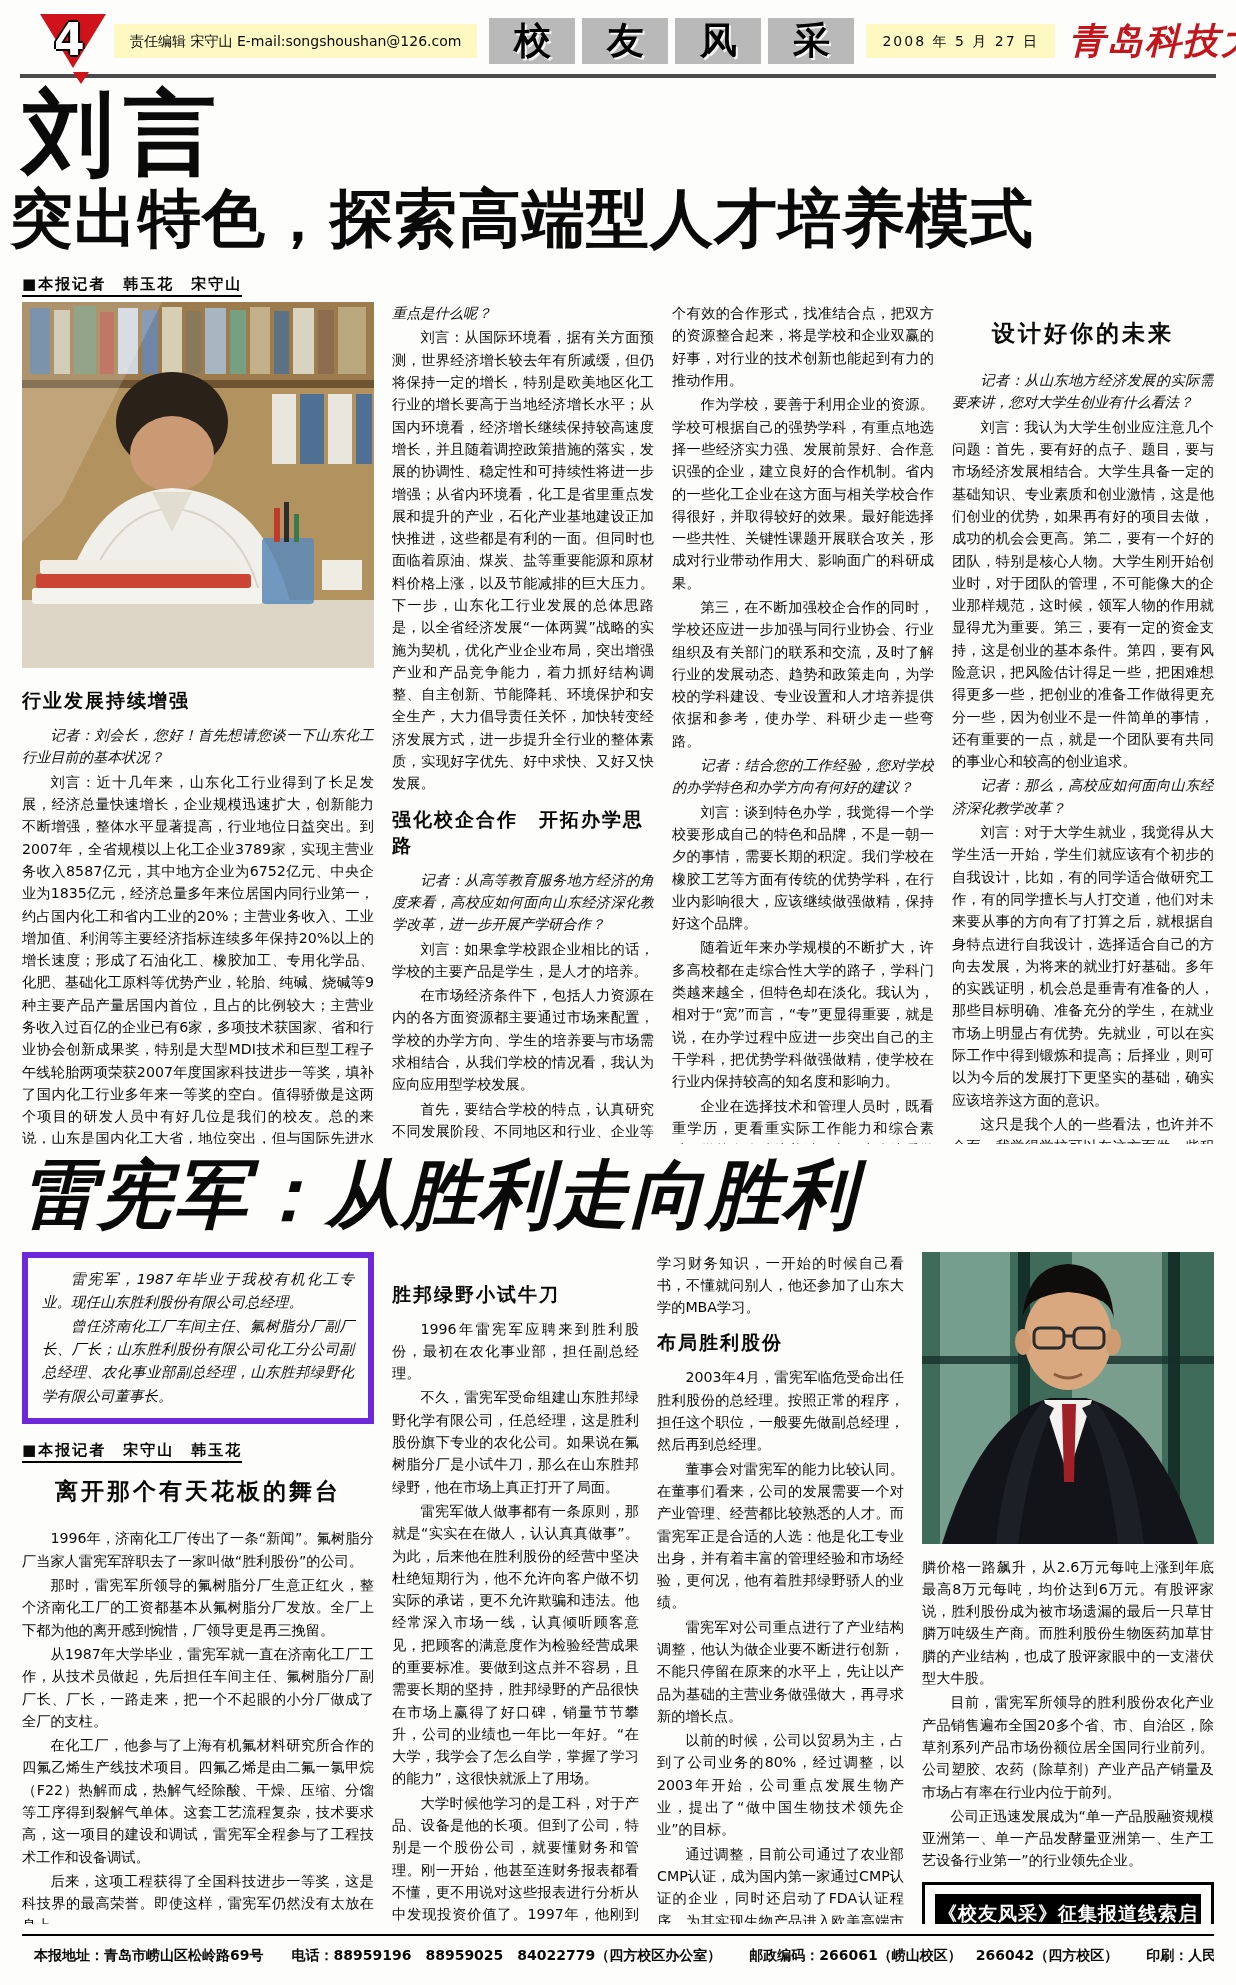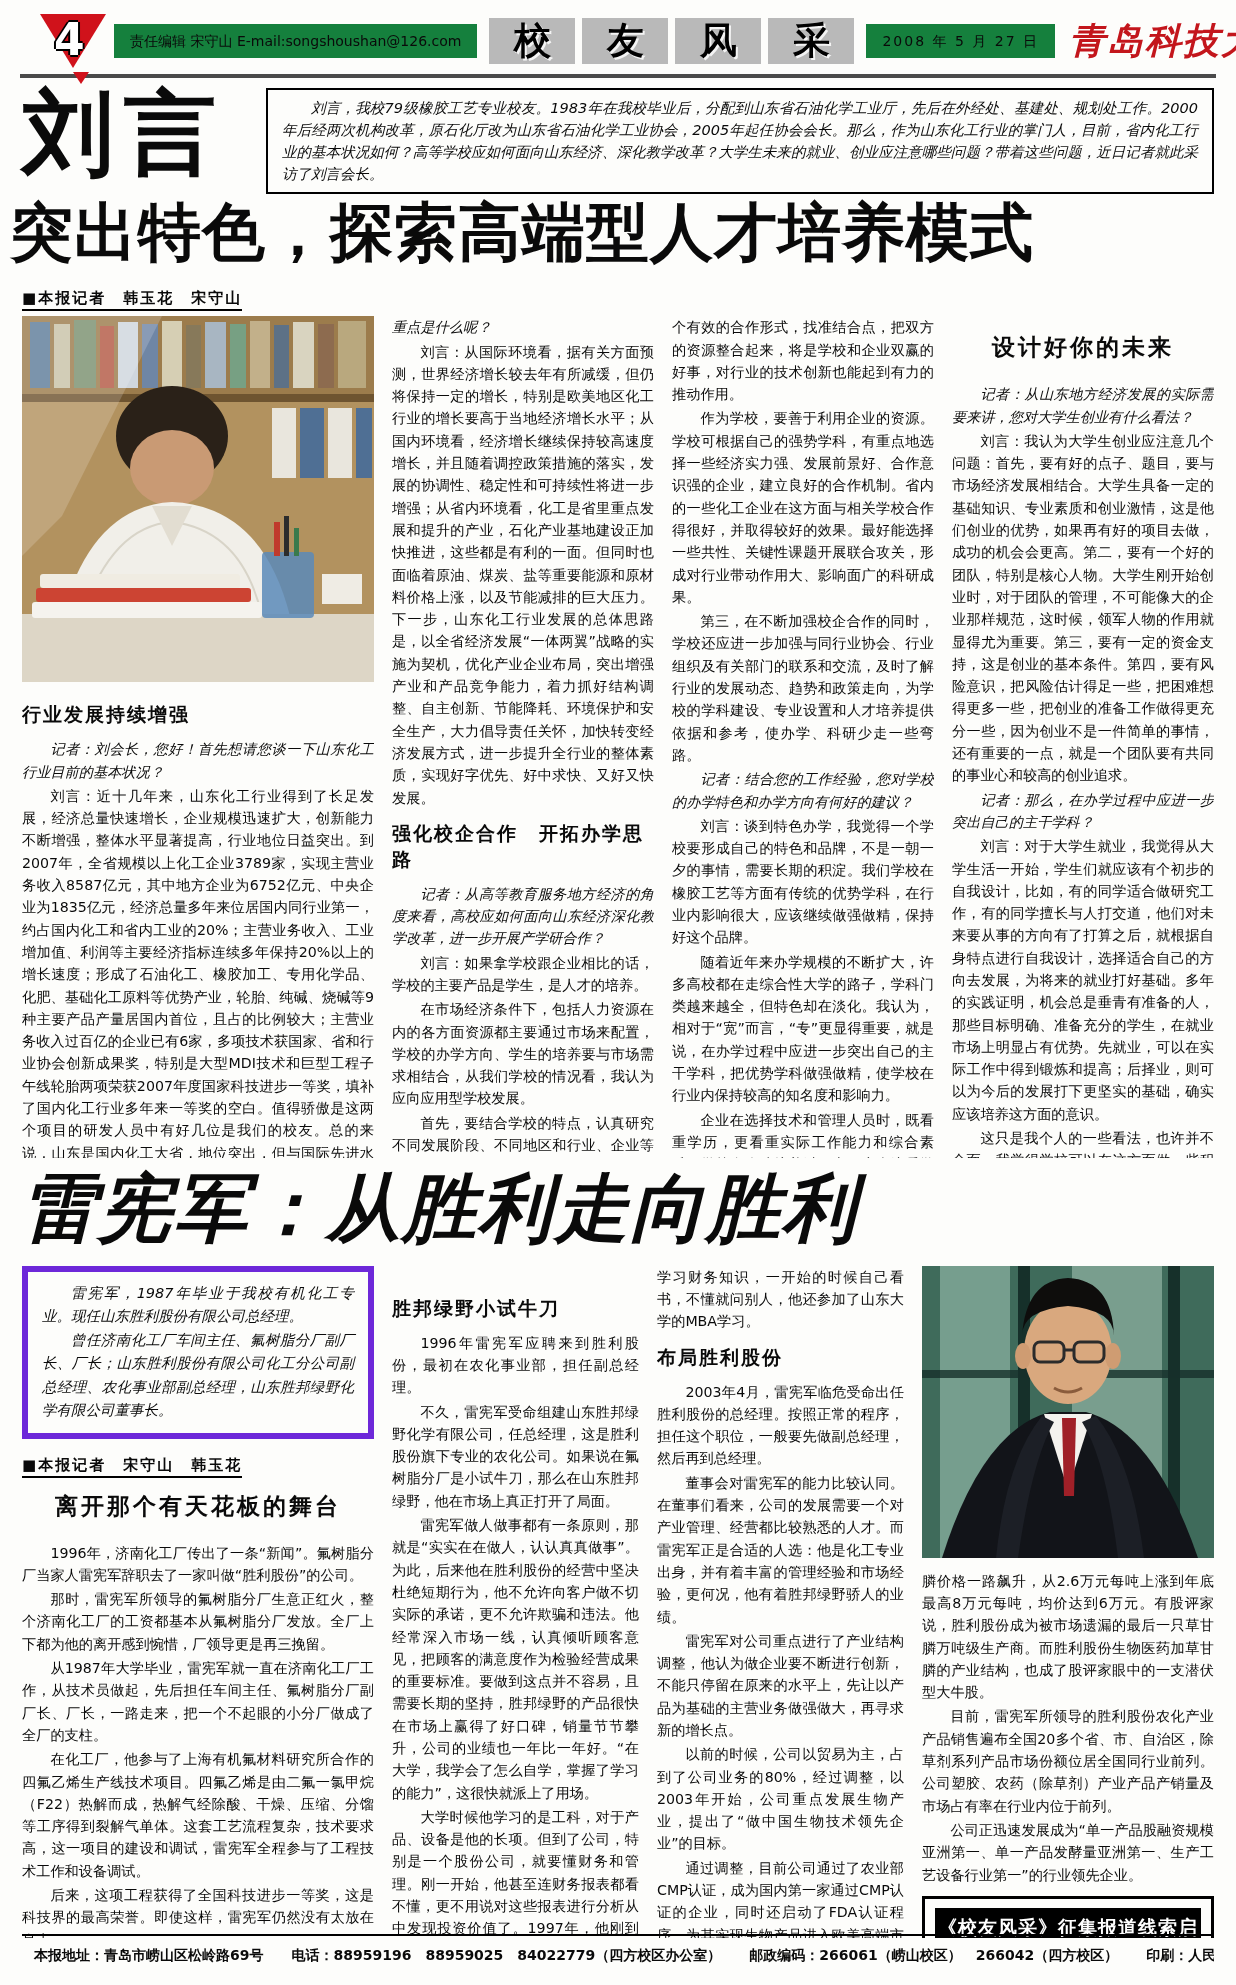--- a/index.html
+++ b/index.html
@@ -8,21 +8,21 @@
           position:relative; overflow:hidden; padding-top:12px; }
 
   
   .hdr { display:flex; align-items:center; padding:0 20px 0 36px; height:58px; }
   .pagenum-wrap { position:relative; width:76px; height:58px; flex:0 0 auto; }
   .tri { position:absolute; left:4px; top:2px; width:0; height:0;
          border-left:33px solid transparent; border-right:33px solid transparent;
          border-top:54px solid #d0121b; }
   .pagenum { position:absolute; left:18px; top:0; font-size:44px; font-weight:bold; color:#fff;
              text-shadow:-2px 0 #000, 2px 0 #000, 0 -2px #000, 0 2px #000; line-height:56px; }
-  .graybar { background:#15803d; height:34px; line-height:34px; padding:0 16px; font-size:14px;
+  .graybar { background:#fef9c3; height:34px; line-height:34px; padding:0 16px; font-size:14px;
              white-space:nowrap; }
   .editor-bar { margin-left:2px; }
   .masthead { display:flex; gap:7px; margin:0 12px; }
   .masthead .mchar { width:86px; height:46px; background:#b9b9b9; display:flex; align-items:center;
              justify-content:center; font-size:37px; font-weight:900; color:#000;
              text-shadow:2px 2px 0 #f4f4f4; }
   .date-bar { letter-spacing:2px; }
   .paper-name { color:#c3161c; font-size:36px; font-weight:bold; font-style:italic;
                 margin-left:14px; white-space:nowrap; letter-spacing:2px; }
   .hdr-rule { height:4px; background:#4a4a4a; margin:4px 20px 0; position:relative; }
@@ -95,23 +95,20 @@
     <div class="graybar date-bar">2008 年 5 月 27 日</div>
     <div class="paper-name">青岛科技大学报</div>
   </div>
   <div class="hdr-rule">
       <span class="tip"></span>
     </div>
 
   <div>
     <div class="a1-top">
       <div class="kicker">刘言</div>
-      <div class="intro-box">
-        <p>刘言，我校79级橡胶工艺专业校友。1983年在我校毕业后，分配到山东省石油化学工业厅，先后在外经处、基建处、规划处工作。2000年后经两次机构改革，原石化厅改为山东省石油化学工业协会，2005年起任协会会长。那么，作为山东化工行业的掌门人，目前，省内化工行业的基本状况如何？高等学校应如何面向山东经济、深化教学改革？大学生未来的就业、创业应注意哪些问题？带着这些问题，近日记者就此采访了刘言会长。</p>
-      </div>
     </div>
     <h1 class="a1-headline">突出特色，探索高端型人才培养模式</h1>
     <div class="byline-row"><span class="byline">■本报记者　韩玉花　宋守山</span></div>
 
     <div class="cols a1-cols">
 
       <div class="col">
         <svg class="photo1" viewBox="0 0 352 366" preserveAspectRatio="none">
           <rect x="0" y="0" width="352" height="366" fill="#b2925f"></rect>
           <rect x="0" y="0" width="352" height="78" fill="#9c7c4c"></rect>
@@ -176,21 +173,21 @@
         <p class="body q">记者：结合您的工作经验，您对学校的办学特色和办学方向有何好的建议？</p>
         <p class="body">刘言：谈到特色办学，我觉得一个学校要形成自己的特色和品牌，不是一朝一夕的事情，需要长期的积淀。我们学校在橡胶工艺等方面有传统的优势学科，在行业内影响很大，应该继续做强做精，保持好这个品牌。</p>
         <p class="body">随着近年来办学规模的不断扩大，许多高校都在走综合性大学的路子，学科门类越来越全，但特色却在淡化。我认为，相对于“宽”而言，“专”更显得重要，就是说，在办学过程中应进一步突出自己的主干学科，把优势学科做强做精，使学校在行业内保持较高的知名度和影响力。</p>
         <p class="body">企业在选择技术和管理人员时，既看重学历，更看重实际工作能力和综合素质。学校在人才培养过程中，应当注重学生实践能力的锻炼，使学生一走出校门就能较快适应岗位的需要，这也是提高就业竞争力的关键。</p>
       </div>
 
       <div class="col">
         <h2 class="sec-head-lg">设计好你的未来</h2>
         <p class="body q">记者：从山东地方经济发展的实际需要来讲，您对大学生创业有什么看法？</p>
         <p class="body">刘言：我认为大学生创业应注意几个问题：首先，要有好的点子、题目，要与市场经济发展相结合。大学生具备一定的基础知识、专业素质和创业激情，这是他们创业的优势，如果再有好的项目去做，成功的机会会更高。第二，要有一个好的团队，特别是核心人物。大学生刚开始创业时，对于团队的管理，不可能像大的企业那样规范，这时候，领军人物的作用就显得尤为重要。第三，要有一定的资金支持，这是创业的基本条件。第四，要有风险意识，把风险估计得足一些，把困难想得更多一些，把创业的准备工作做得更充分一些，因为创业不是一件简单的事情，还有重要的一点，就是一个团队要有共同的事业心和较高的创业追求。</p>
-        <p class="body q">记者：那么，在办学过程中应进一步突出自己的主干学科？</p>
+        <p class="body q">记者：那么，高校应如何面向山东经济深化教学改革？</p>
         <p class="body">刘言：对于大学生就业，我觉得从大学生活一开始，学生们就应该有个初步的自我设计，比如，有的同学适合做研究工作，有的同学擅长与人打交道，他们对未来要从事的方向有了打算之后，就根据自身特点进行自我设计，选择适合自己的方向去发展，为将来的就业打好基础。多年的实践证明，机会总是垂青有准备的人，那些目标明确、准备充分的学生，在就业市场上明显占有优势。先就业，可以在实际工作中得到锻炼和提高；后择业，则可以为今后的发展打下更坚实的基础，确实应该培养这方面的意识。</p>
         <p class="body">这只是我个人的一些看法，也许并不全面。我觉得学校可以在这方面做一些积极的引导和尝试，帮助学生及早做好人生规划，设计好自己的未来。</p>
 
       </div>
     </div>
   </div>
 
   <div class="a2">
     <h1 class="a2-headline">雷宪军：从胜利走向胜利</h1>
 

